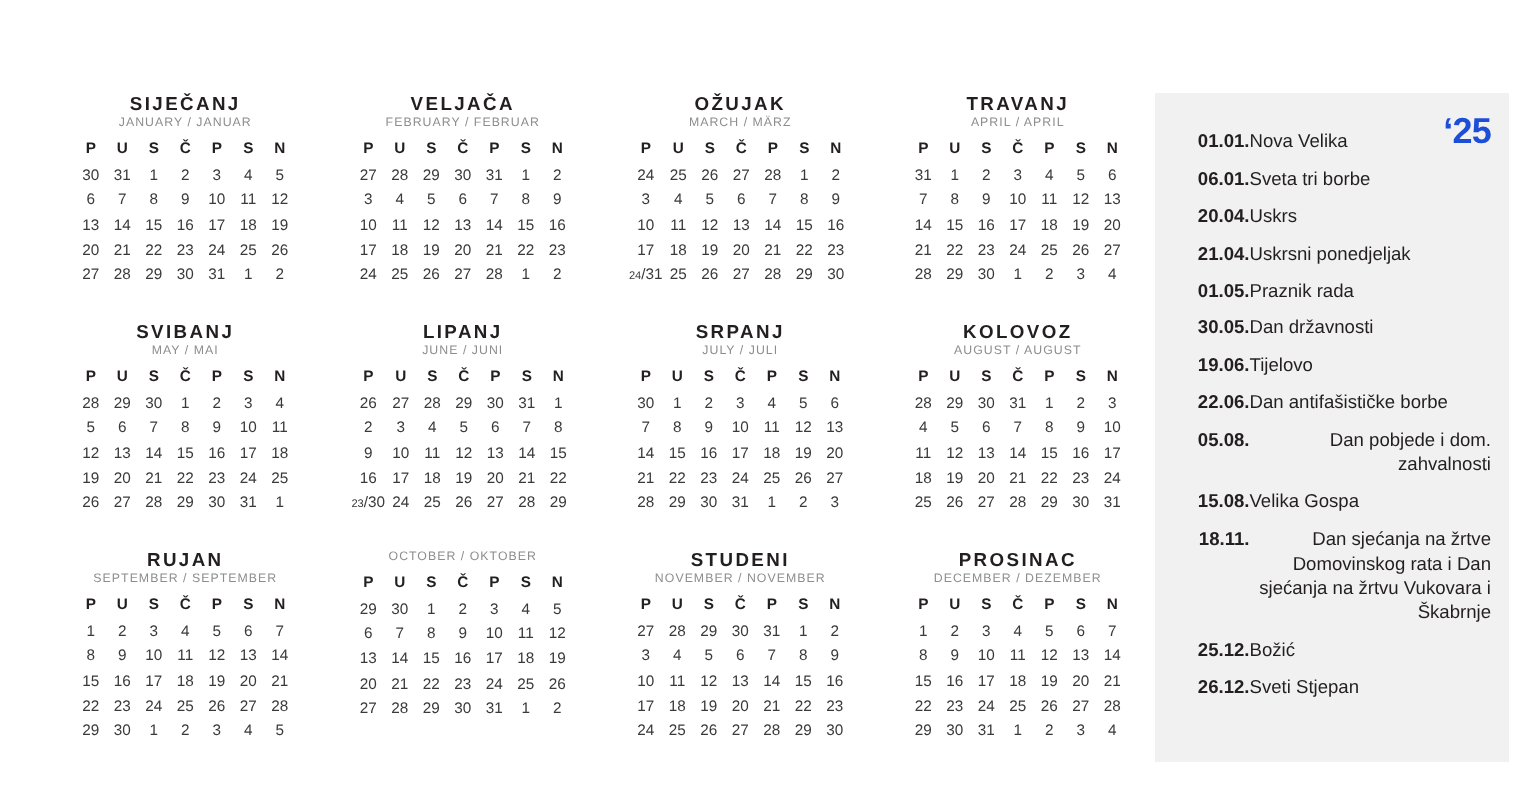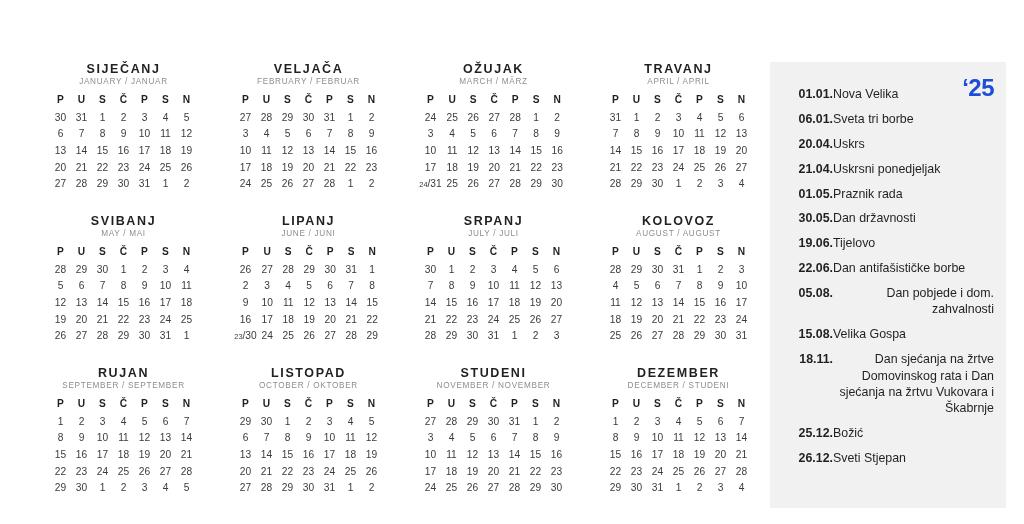--- a/index.html
+++ b/index.html
@@ -707,21 +707,20 @@
               <td class="out">1</td>
               <td class="out">2</td>
               <td class="out">3</td>
               <td class="out">4</td>
               <td class="out">5</td>
             </tr>
           </tbody>
         </table>
       </div>
       <div class="month">
-        <div class="m-name">LISTOPAD</div>
         <div class="m-sub">OCTOBER / OKTOBER</div>
         <table class="mg">
           <thead>
             <tr>
               <th>P</th>
               <th>U</th>
               <th>S</th>
               <th>Č</th>
               <th>P</th>
               <th>S</th>
@@ -835,22 +834,22 @@
               <td>26</td>
               <td>27</td>
               <td>28</td>
               <td>29</td>
               <td class="sun">30</td>
             </tr>
           </tbody>
         </table>
       </div>
       <div class="month">
-        <div class="m-name">DEZEMBER</div>
-        <div class="m-sub">DECEMBER / STUDENI</div>
+        <div class="m-name">PROSINAC</div>
+        <div class="m-sub">DECEMBER / DEZEMBER</div>
         <table class="mg">
           <thead>
             <tr>
               <th>P</th>
               <th>U</th>
               <th>S</th>
               <th>Č</th>
               <th>P</th>
               <th>S</th>
               <th>N</th>

